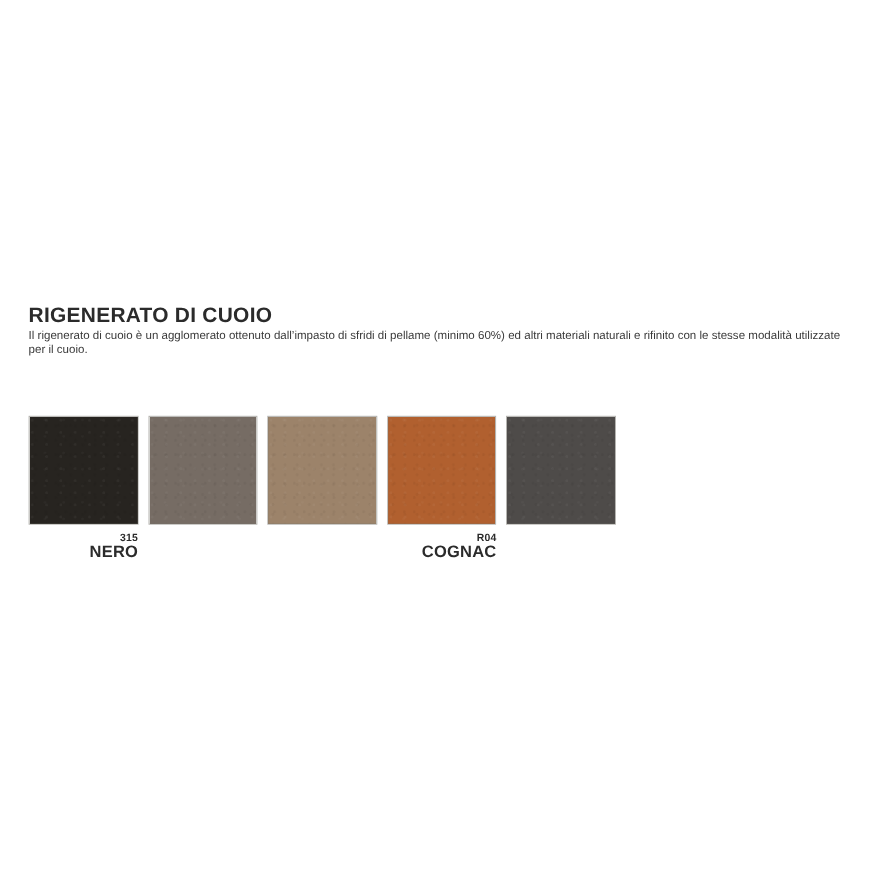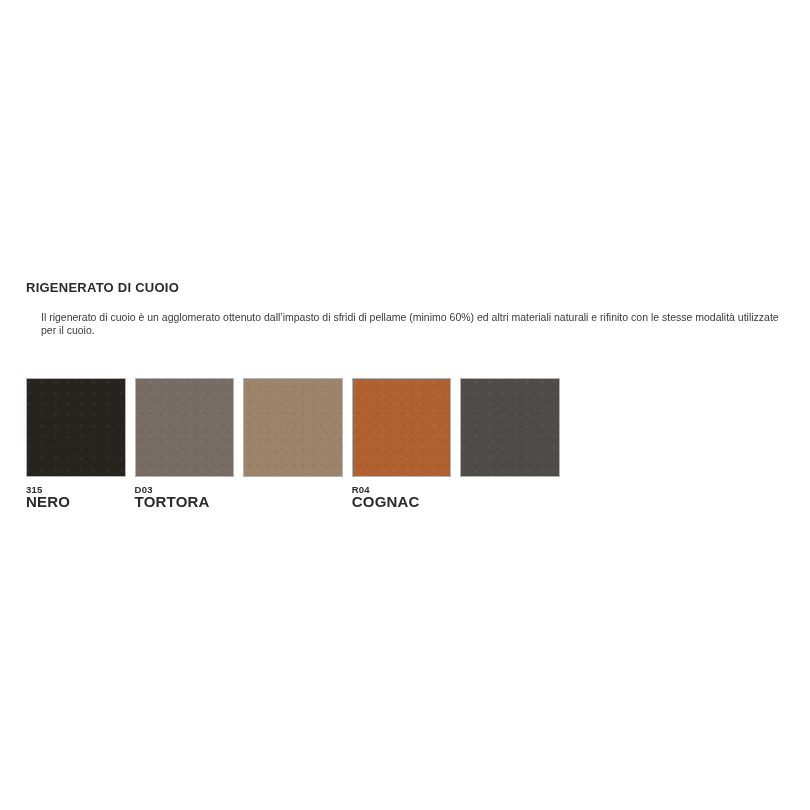--- a/index.html
+++ b/index.html
@@ -24,46 +24,47 @@
 
   
   .text-block {
     position: absolute;
     left: 26px;
     top: 280px;
     width: 760px;
   }
 
   .section-title {
-    font-size: 13px;
+    font-size: 19px;
     font-weight: bold;
     letter-spacing: 0.25px;
     color: #2b2b2b;
     line-height: 16px;
     margin: 0 0 3px 0;
     white-space: nowrap;
   }
 
   .section-desc {
     font-size: 10.5px;
     font-weight: normal;
     color: #3a3a3a;
     line-height: 12.5px;
-    margin: 15px;
+    margin: 0;
     width: 752px;
   }
 
   
   .swatch-strip {
     position: absolute;
     left: 26px;
     top: 378px;
     width: 760px;
     display: flex;
     gap: 0px;
+    text-align: right;
   }
 
   .swatch-cell {
     width: 108.6px;
     box-sizing: border-box;
     padding-right: 9px;
   }
 
   .swatch-chip {
     position: relative;
@@ -131,24 +132,20 @@
       <div class="swatch-labels">
         <span class="swatch-code">315</span>
         <span class="swatch-name">NERO</span>
       </div>
     </div>
 
 
 
     <div class="swatch-cell">
       <div class="swatch-chip" style="background-color: rgb(118, 108, 100);"></div>
-      <div class="swatch-labels">
-        <span class="swatch-code">D03</span>
-        <span class="swatch-name">TORTORA</span>
-      </div>
     </div>
 
     <div class="swatch-cell">
       <div class="swatch-chip" style="background-color: rgb(156, 131, 106);"></div>
     </div>
 
     <div class="swatch-cell">
       <div class="swatch-chip" style="background-color: rgb(177, 96, 47);"></div>
       <div class="swatch-labels">
         <span class="swatch-code">R04</span>

